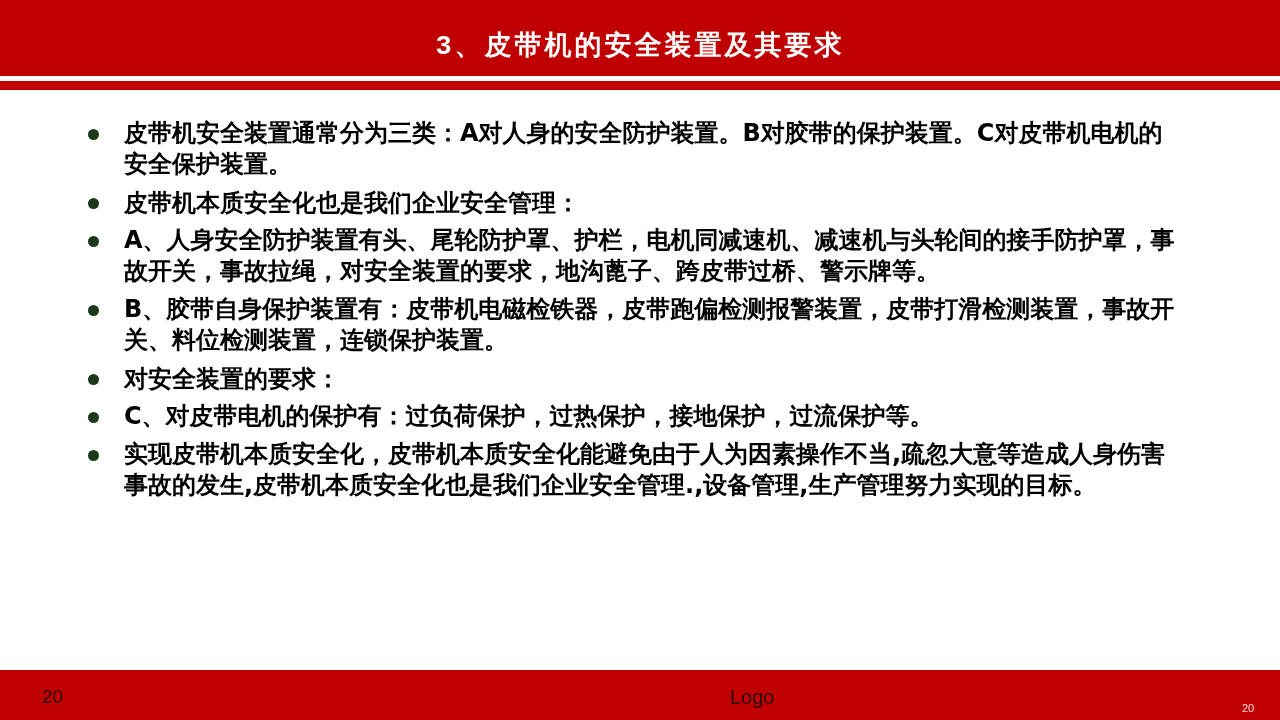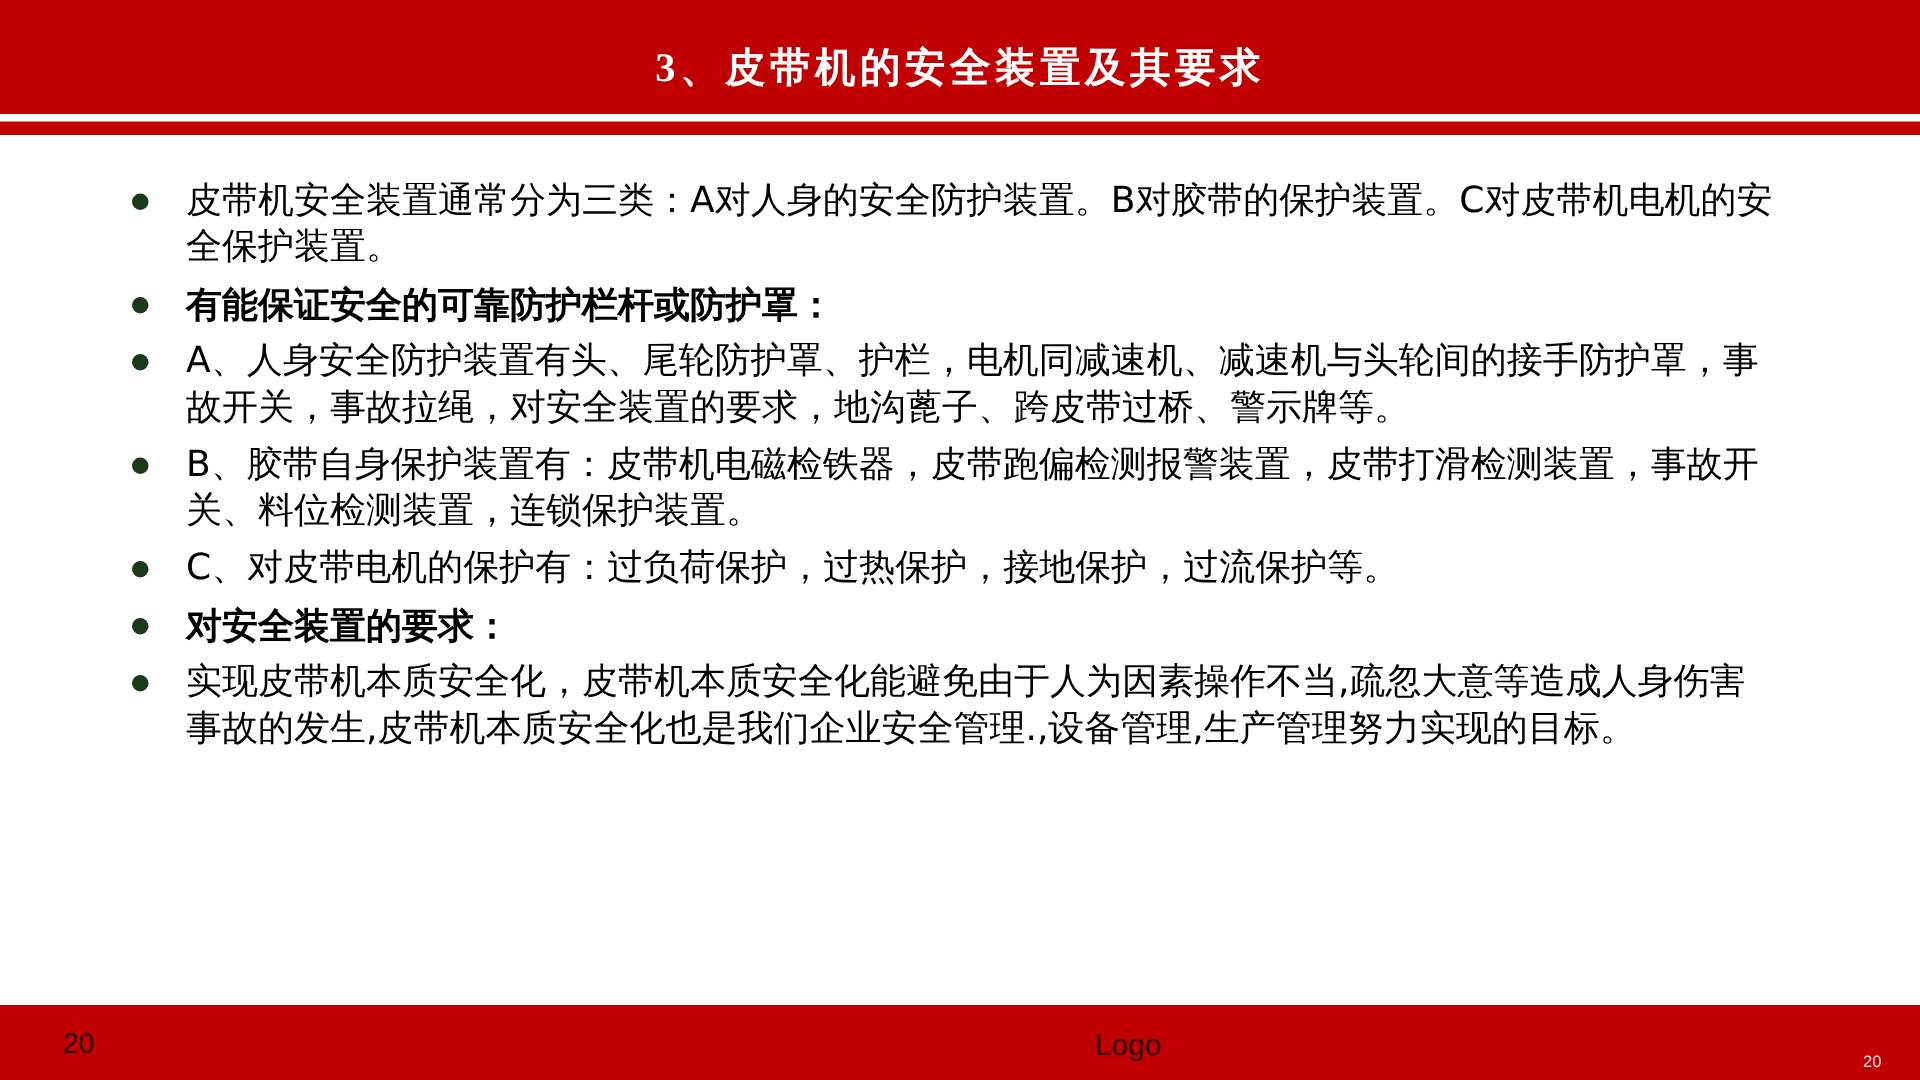--- a/index.html
+++ b/index.html
@@ -13,30 +13,31 @@
       background: #c00000;
     }
     .header-stripe {
       position: absolute; left: 0; top: 81px; width: 1280px; height: 9px;
       background: #c00000;
     }
     .title {
       position: absolute; left: 0; top: 0; width: 1280px; height: 90px;
       display: flex; align-items: center; justify-content: center;
       color: #ffffff; font-size: 27px; font-weight: bold; letter-spacing: 3px;
-      font-family: Liberation Serif, serif;
+      font-family: Liberation Mono, monospace;
     }
     .content {
       position: absolute; left: 84px; top: 118px; width: 1100px;
       margin: 0; padding: 0; list-style: none;
     }
     .item {
       position: relative; padding-left: 40px;
       font-size: 24px; line-height: 31px; color: #000000;
       margin-bottom: 7px;
+      font-weight: bold;
     }
     .item.bold { font-weight: bold; font-family: "DejaVu Serif", serif; }
     .bullet {
       position: absolute; left: 4px; top: 11px;
       width: 11px; height: 11px; border-radius: 50%;
       background: #1a3a1a;
     }
     .footer {
       position: absolute; left: 0; top: 670px; width: 1280px; height: 50px;
       background: #c00000;
@@ -64,37 +65,37 @@
 <div class="header-stripe"></div>
 <div class="title">3、皮带机的安全装置及其要求</div>
 
 <ul class="content">
   <li class="item">
     <span class="bullet"></span>
     <span>皮带机安全装置通常分为三类：A对人身的安全防护装置。B对胶带的保护装置。C对皮带机电机的安全保护装置。</span>
   </li>
   <li class="item bold">
     <span class="bullet"></span>
-    <span>有能保证安全的可靠防护栏杆或防护罩：</span>
+    <span>皮带机本质安全化也是我们企业安全管理：</span>
   </li>
   <li class="item">
     <span class="bullet"></span>
     <span>A、人身安全防护装置有头、尾轮防护罩、护栏，电机同减速机、减速机与头轮间的接手防护罩，事故开关，事故拉绳，对安全装置的要求，地沟蓖子、跨皮带过桥、警示牌等。</span>
   </li>
   <li class="item">
     <span class="bullet"></span>
     <span>B、胶带自身保护装置有：皮带机电磁检铁器，皮带跑偏检测报警装置，皮带打滑检测装置，事故开关、料位检测装置，连锁保护装置。</span>
   </li>
+  <li class="item bold">
+    <span class="bullet"></span>
+    <span>对安全装置的要求：</span>
+  </li>
   <li class="item">
     <span class="bullet"></span>
     <span>C、对皮带电机的保护有：过负荷保护，过热保护，接地保护，过流保护等。</span>
-  </li>
-  <li class="item bold">
-    <span class="bullet"></span>
-    <span>对安全装置的要求：</span>
   </li>
   <li class="item">
     <span class="bullet"></span>
     <span>实现皮带机本质安全化，皮带机本质安全化能避免由于人为因素操作不当,疏忽大意等造成人身伤害事故的发生,皮带机本质安全化也是我们企业安全管理.,设备管理,生产管理努力实现的目标。</span>
   </li>
 </ul>
 
 <div class="footer"></div>
 <div class="footer-num">20</div>
 <div class="footer-logo">Logo</div>

